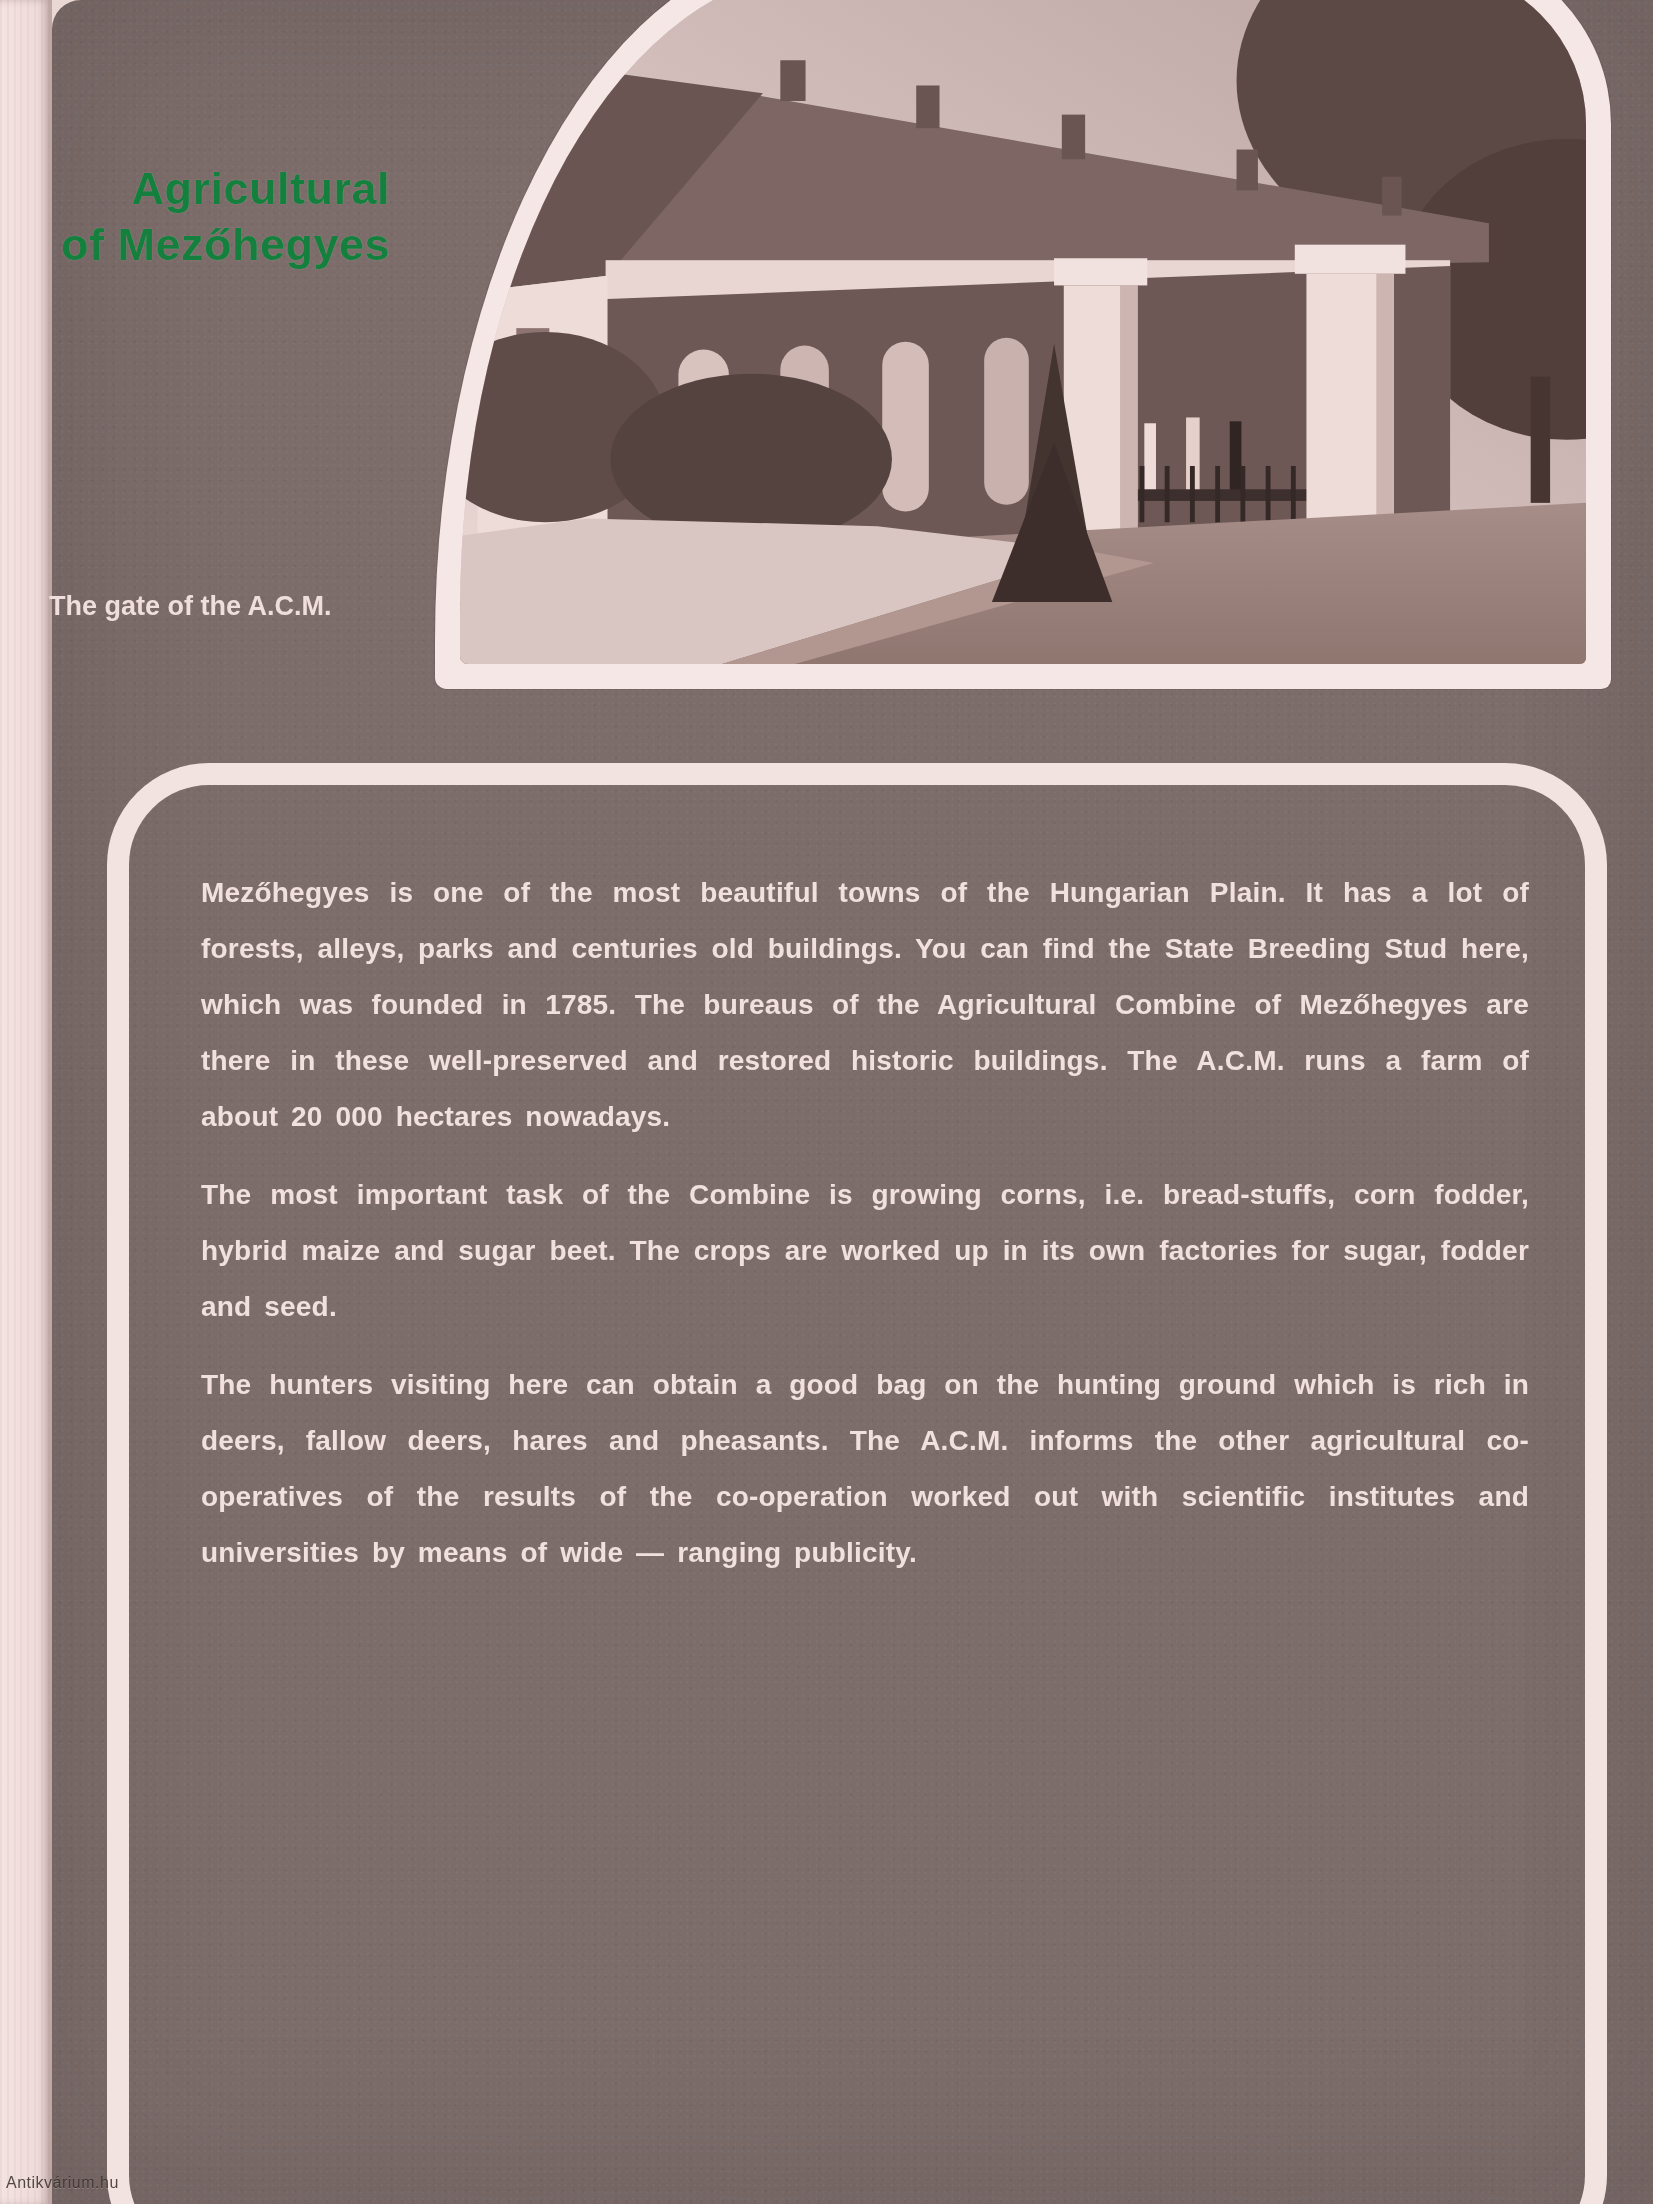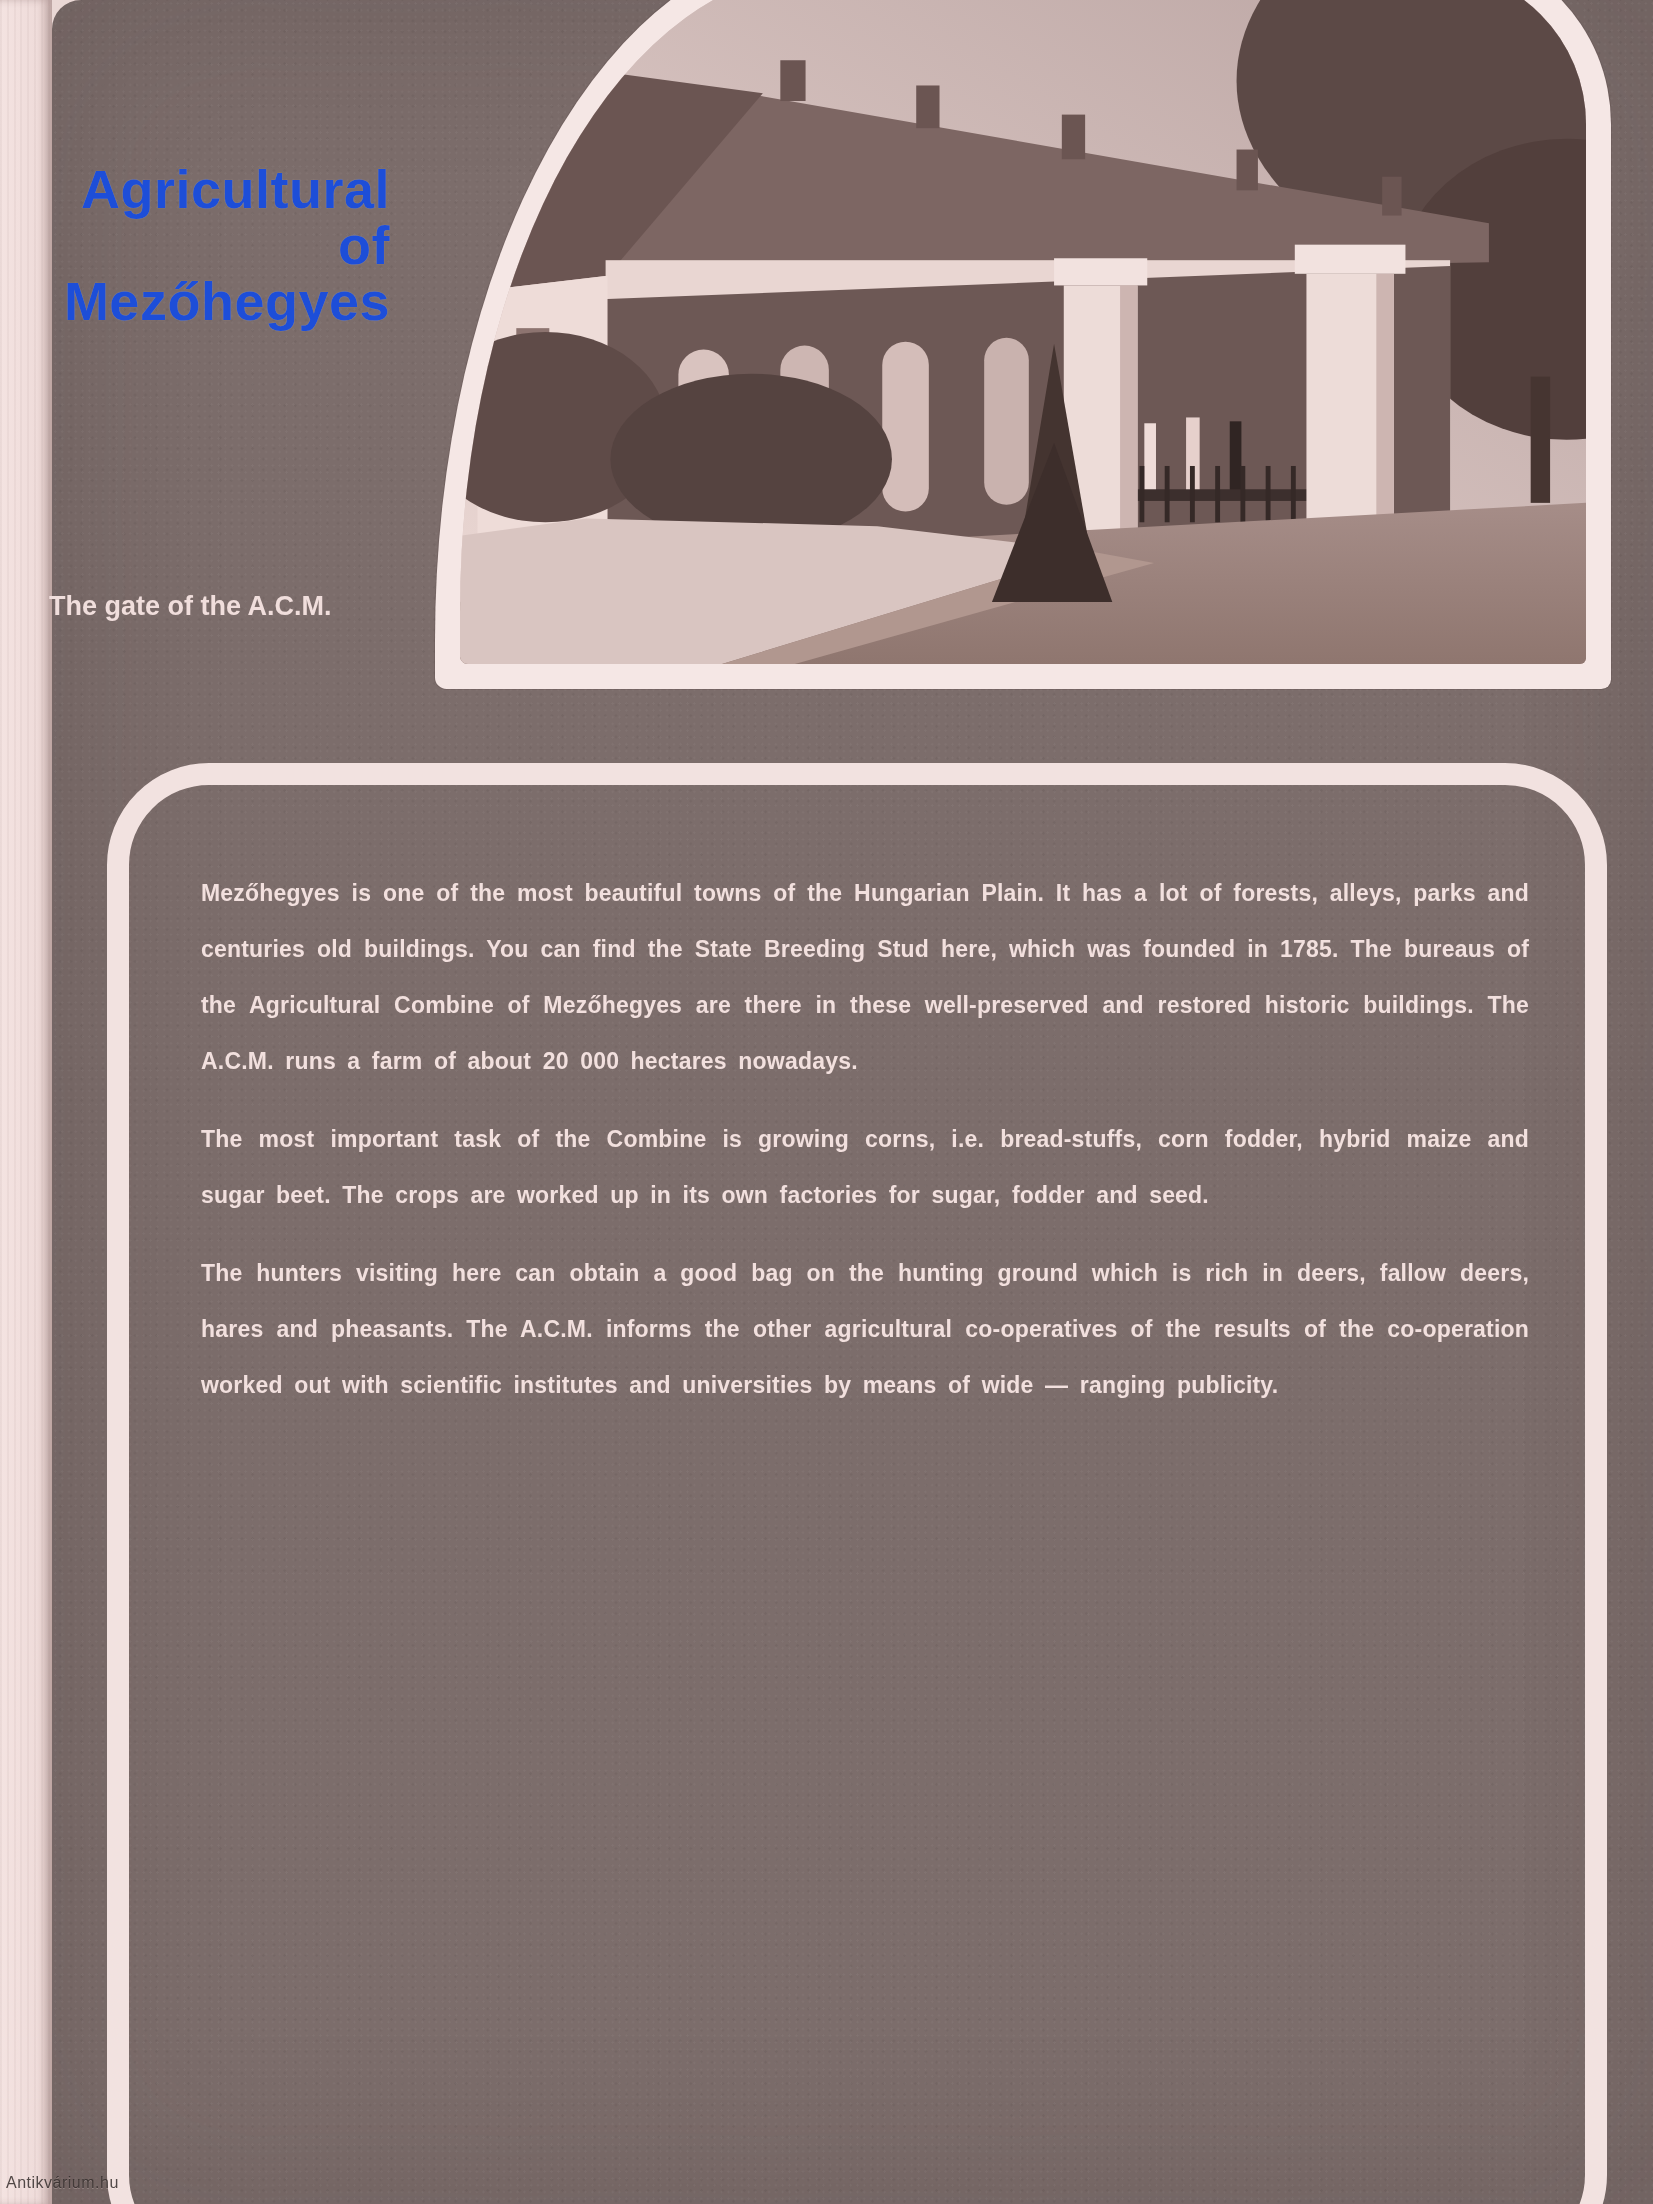--- a/index.html
+++ b/index.html
@@ -43,41 +43,41 @@
   .photo-inner{
     position:absolute;inset:25px;
     border-radius:365px 155px 5.8px 7.8px / 644px 155px 5.8px 7.8px;
     overflow:hidden;
     background:#d9c6c2;
   }
   .photo-inner svg{position:absolute;inset:0;width:100%;height:100%;}
   
   .title-block{
     position:absolute;left:56px;top:161px;width:334px;
-    text-align:right;color:#1d4ed8;
-    font-size:54px;line-height:56px;font-weight:700;letter-spacing:0.5px;
+    text-align:right;color:#15803d;
+    font-size:45px;line-height:56px;font-weight:700;letter-spacing:0.5px;
     text-shadow:0 0 1px rgba(255,240,238,.4);
   }
   
   .caption-block{
     position:absolute;left:49px;top:588px;width:345px;
     text-align:left;color:#f0dedc;
     font-size:27px;line-height:37px;font-weight:700;
   }
   
   .text-panel{
     position:absolute;left:107px;top:763px;width:1500px;height:1514px;
     box-sizing:border-box;
     border:22px solid #f2e2e0;
     border-radius:102px;
   }
   .text-panel-inner{
     position:absolute;left:72px;right:56px;top:80px;
     color:#f2e0de;
-    font-size:23px;line-height:56px;font-weight:700;
+    font-size:28px;line-height:56px;font-weight:700;
     text-align:justify;text-align-last:left;
     word-spacing:4.9px;letter-spacing:0.2px;
   }
   .text-panel-inner p{margin:0 0 22px 0;}
   
   .watermark{
     position:absolute;left:6px;top:2174px;
     color:rgba(52,45,43,.85);
     font-size:16px;font-weight:400;letter-spacing:0.5px;
     text-shadow:0 1px 0 rgba(255,235,232,.25);

